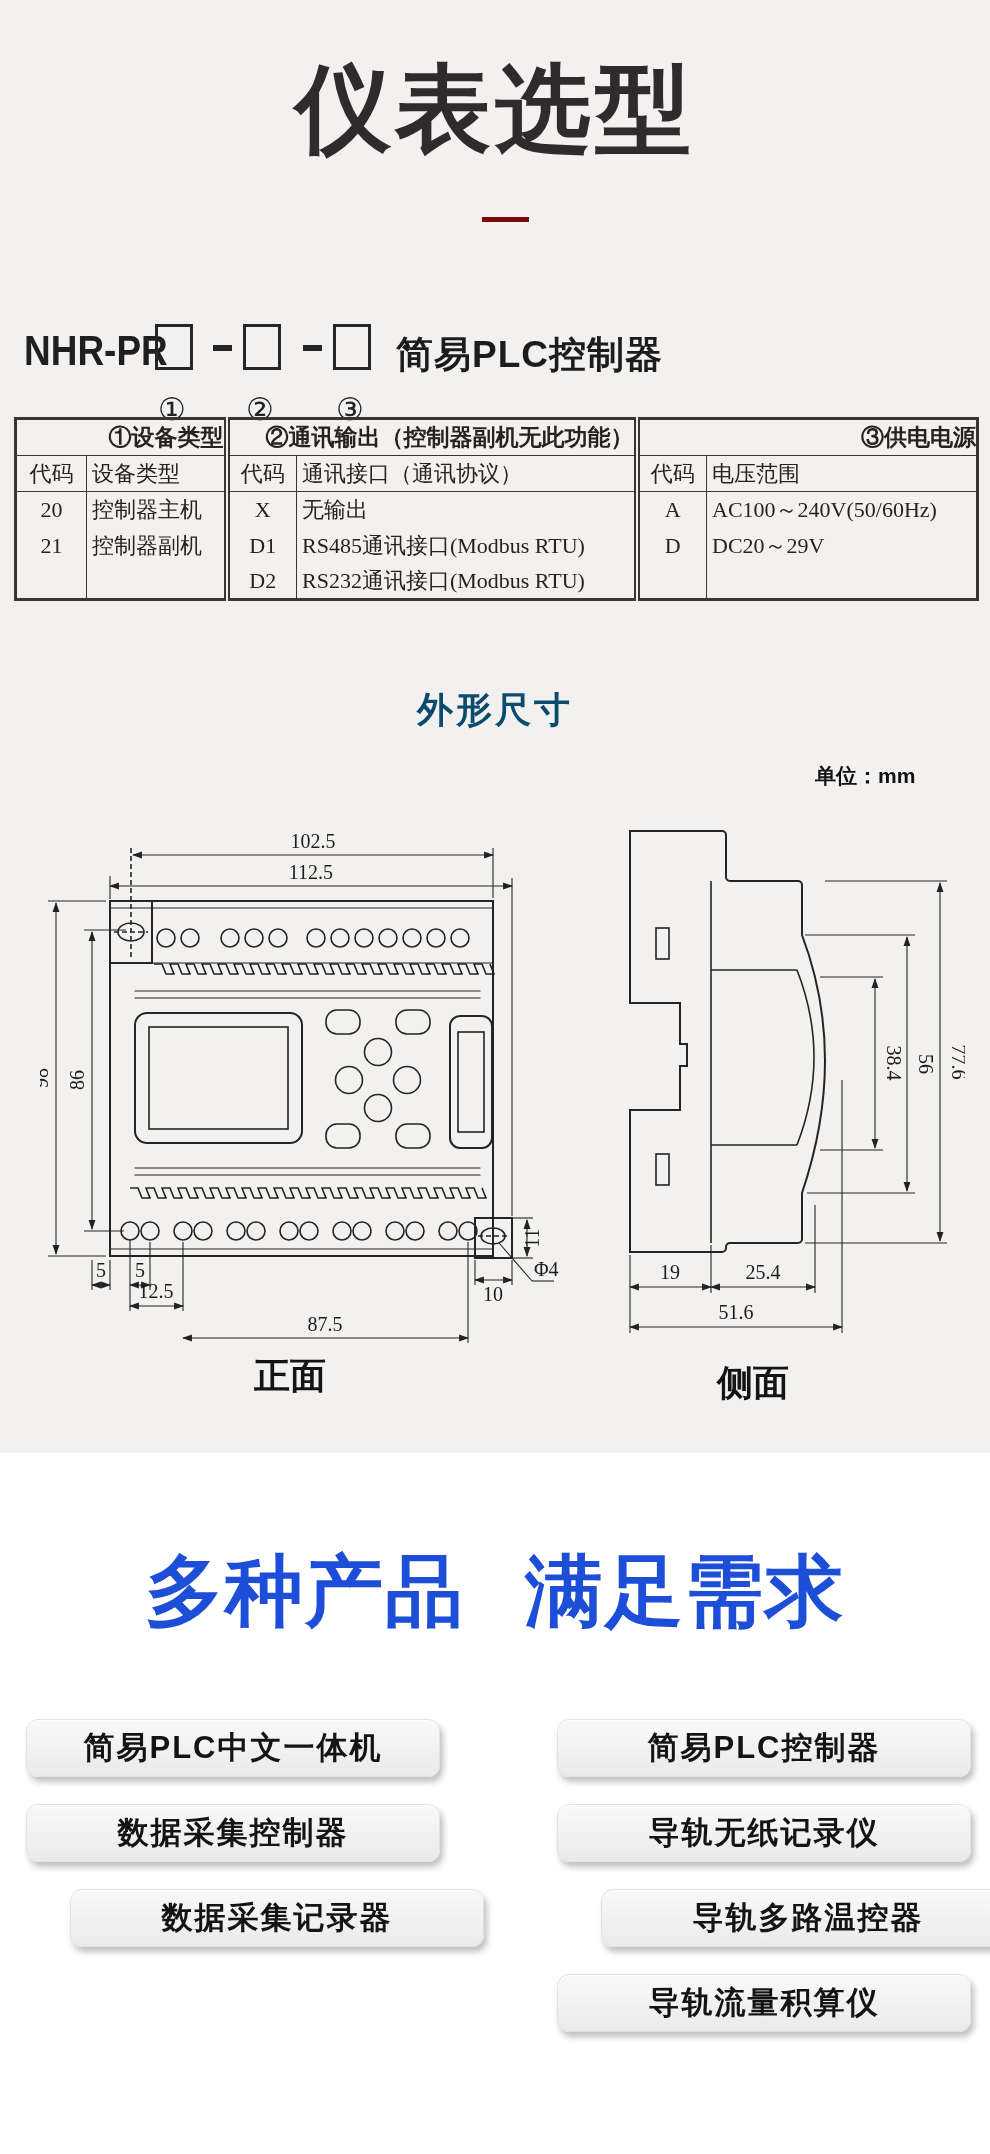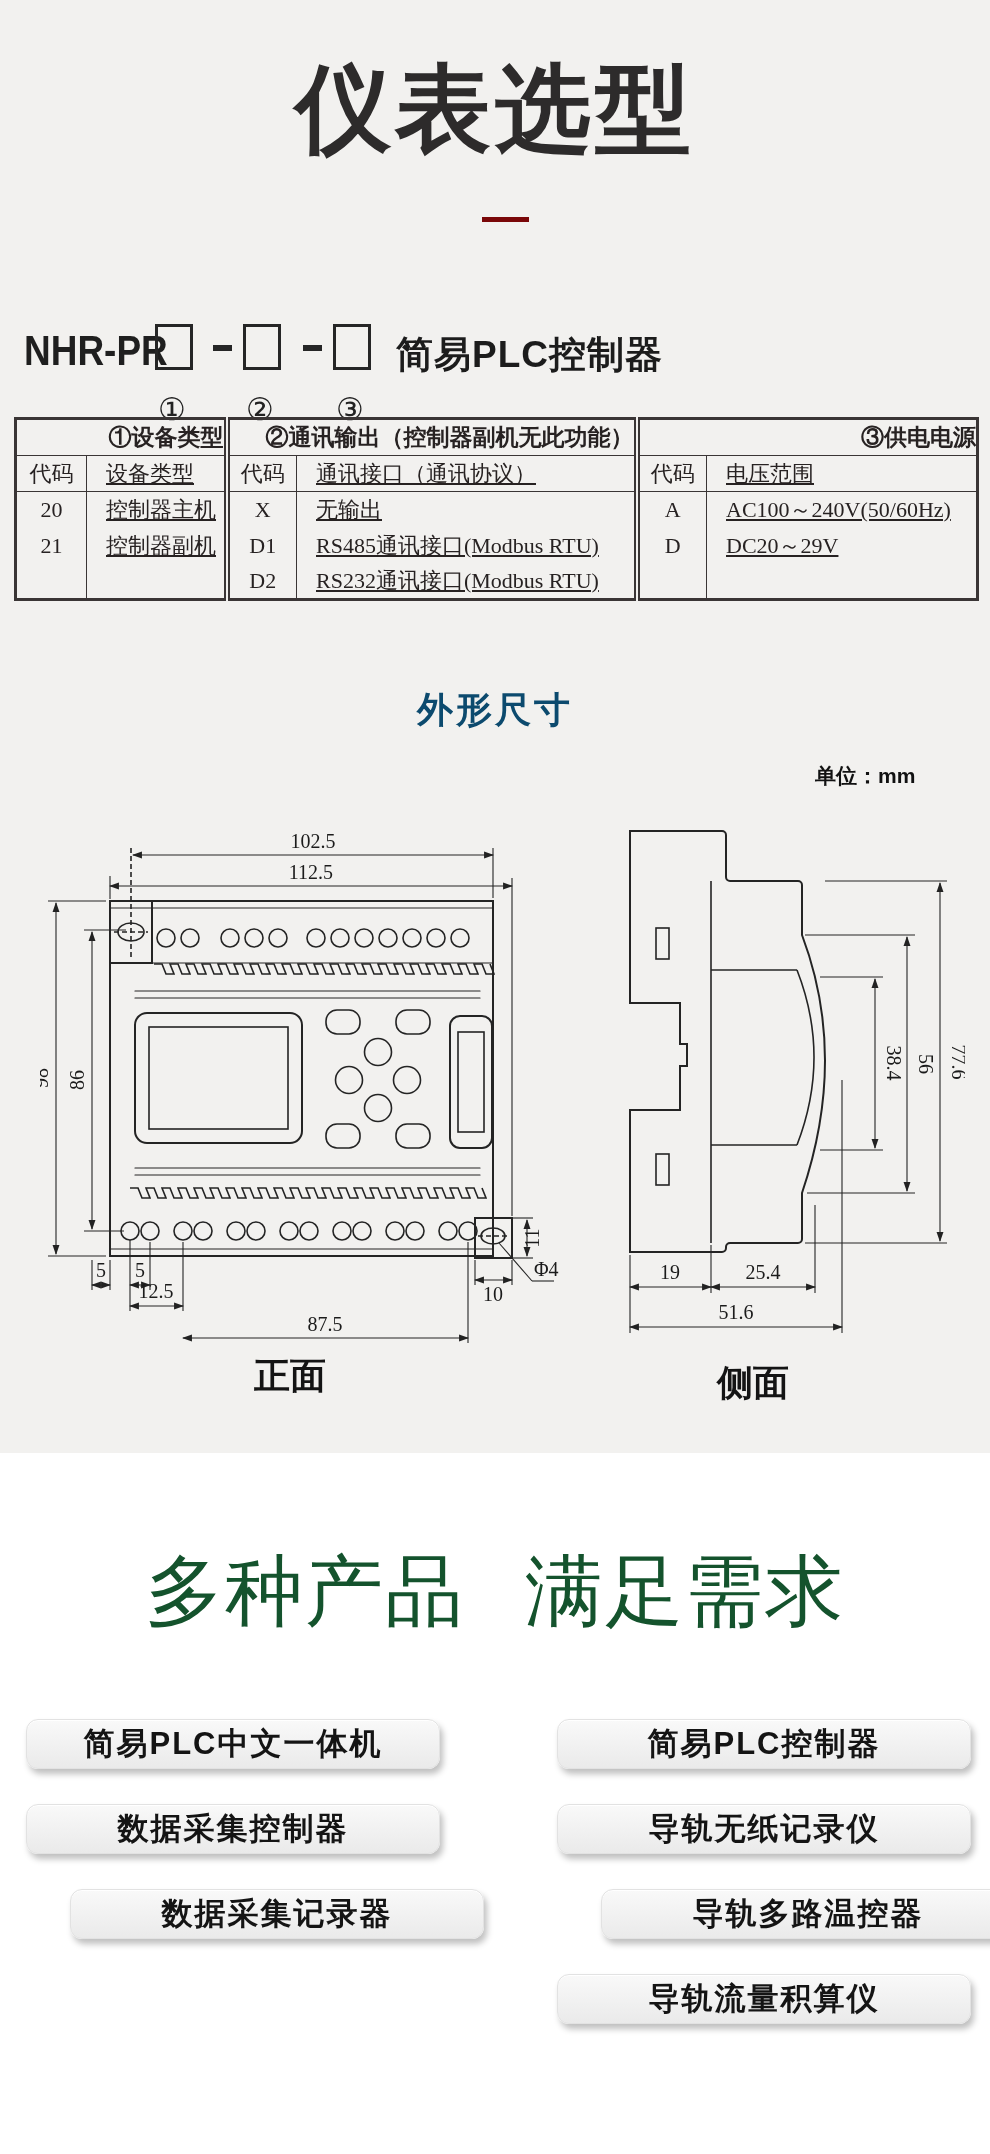--- a/index.html
+++ b/index.html
@@ -25,33 +25,33 @@
   .spec-table { position:absolute; left:14px; top:417px; width:962px; border-collapse:collapse;
                 table-layout:fixed; color:#272222; border:3px solid #3a3535; }
   .spec-table th, .spec-table td { border:1.6px solid #3a3535; overflow:hidden; white-space:nowrap; }
   .spec-table .sep { border-left:6px double #3a3535; }
   .spec-table tr.h1 th { height:37px; font-family:"Liberation Sans",sans-serif; font-weight:700;
                          font-size:23px; text-align:right; padding-left:9px; }
   .spec-table tr.h2 th { height:36px; font-family:"Liberation Serif",serif; font-weight:400; font-size:22px; }
   .spec-table tr.body td { height:36px; border-top:0; border-bottom:0;
                            font-family:"Liberation Serif",serif; font-size:22px; }
   .ctr { text-align:center; }
-  .lft { text-align:left; padding-left:19px;text-decoration:underline; }
+  .lft { text-align:left; padding-left:5px; }
 
   .dims-title { left:0; top:686px; width:990px; text-align:center; font-size:36px; font-weight:800;
                 color:#0c4a6e; letter-spacing:3px; }
   .unit { left:815px; top:762px; font-size:21px; font-weight:700; color:#111; }
 
   svg .ol  { stroke:#242424; fill:none; }
   svg text.dim-t { font-family:"Liberation Serif",serif; font-size:20px; fill:#1b1b1b; }
   svg text.cn-label { font-family:"Liberation Sans",sans-serif; font-size:36px; font-weight:700; fill:#141414; }
 
   .products-heading { left:0; top:1540px; width:990px; display:flex; justify-content:center; gap:60px;
-                      font-size:78px; font-weight:400; color:#14532d; letter-spacing:2px; }
-  .product-btn { position:absolute; width:414px; height:50px; border-radius:12px;
+                      font-size:78px; font-weight:700; color:#1d4ed8; letter-spacing:2px; }
+  .product-btn { position:absolute; width:414px; height:58px; border-radius:12px;
                  background:linear-gradient(180deg,#f9f9f9,#eaeaea);
                  border:1px solid #e2e2e2;
                  box-shadow:3px 5px 6px rgba(0,0,0,.25), inset 0 1px 0 #ffffff;
                  display:flex; align-items:center; justify-content:center;
                  font-size:31px; font-weight:700; color:#141414; letter-spacing:2px; cursor:pointer; }
   .colL { left:26px; } .colR { left:557px; }
   .row0 { top:1719px; } .row1 { top:1804px; } .row2 { top:1889px;margin-left:44px; } .row3 { top:1974px; }
 </style>
 </head>
 <body>

